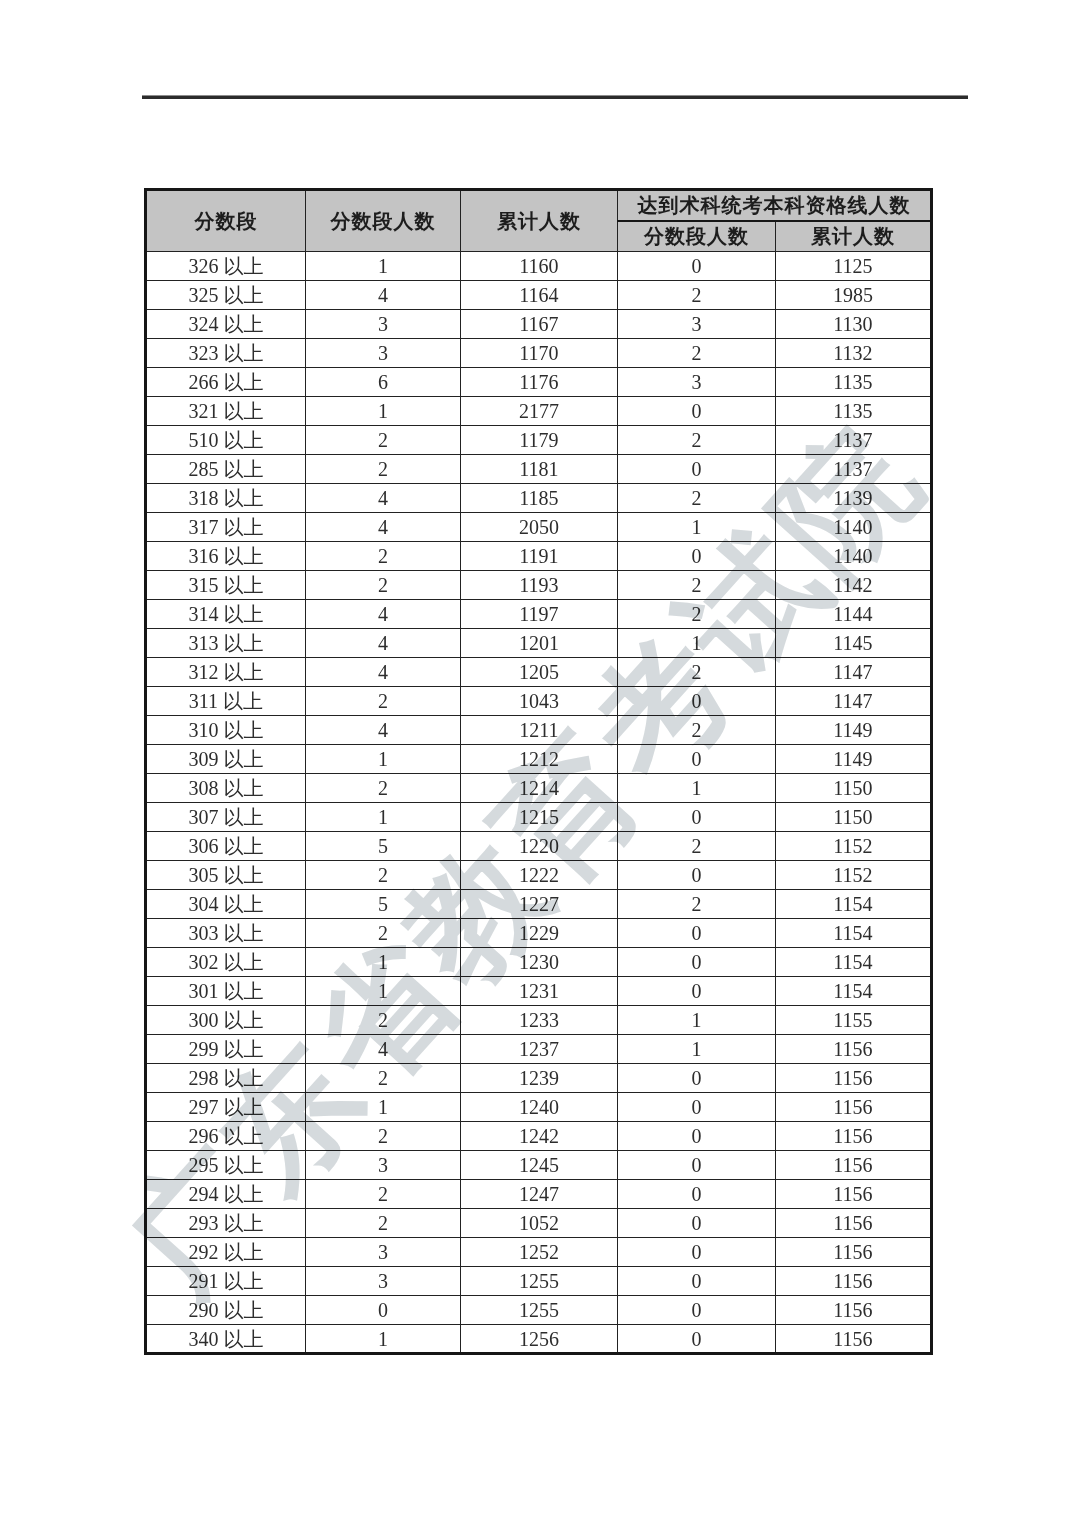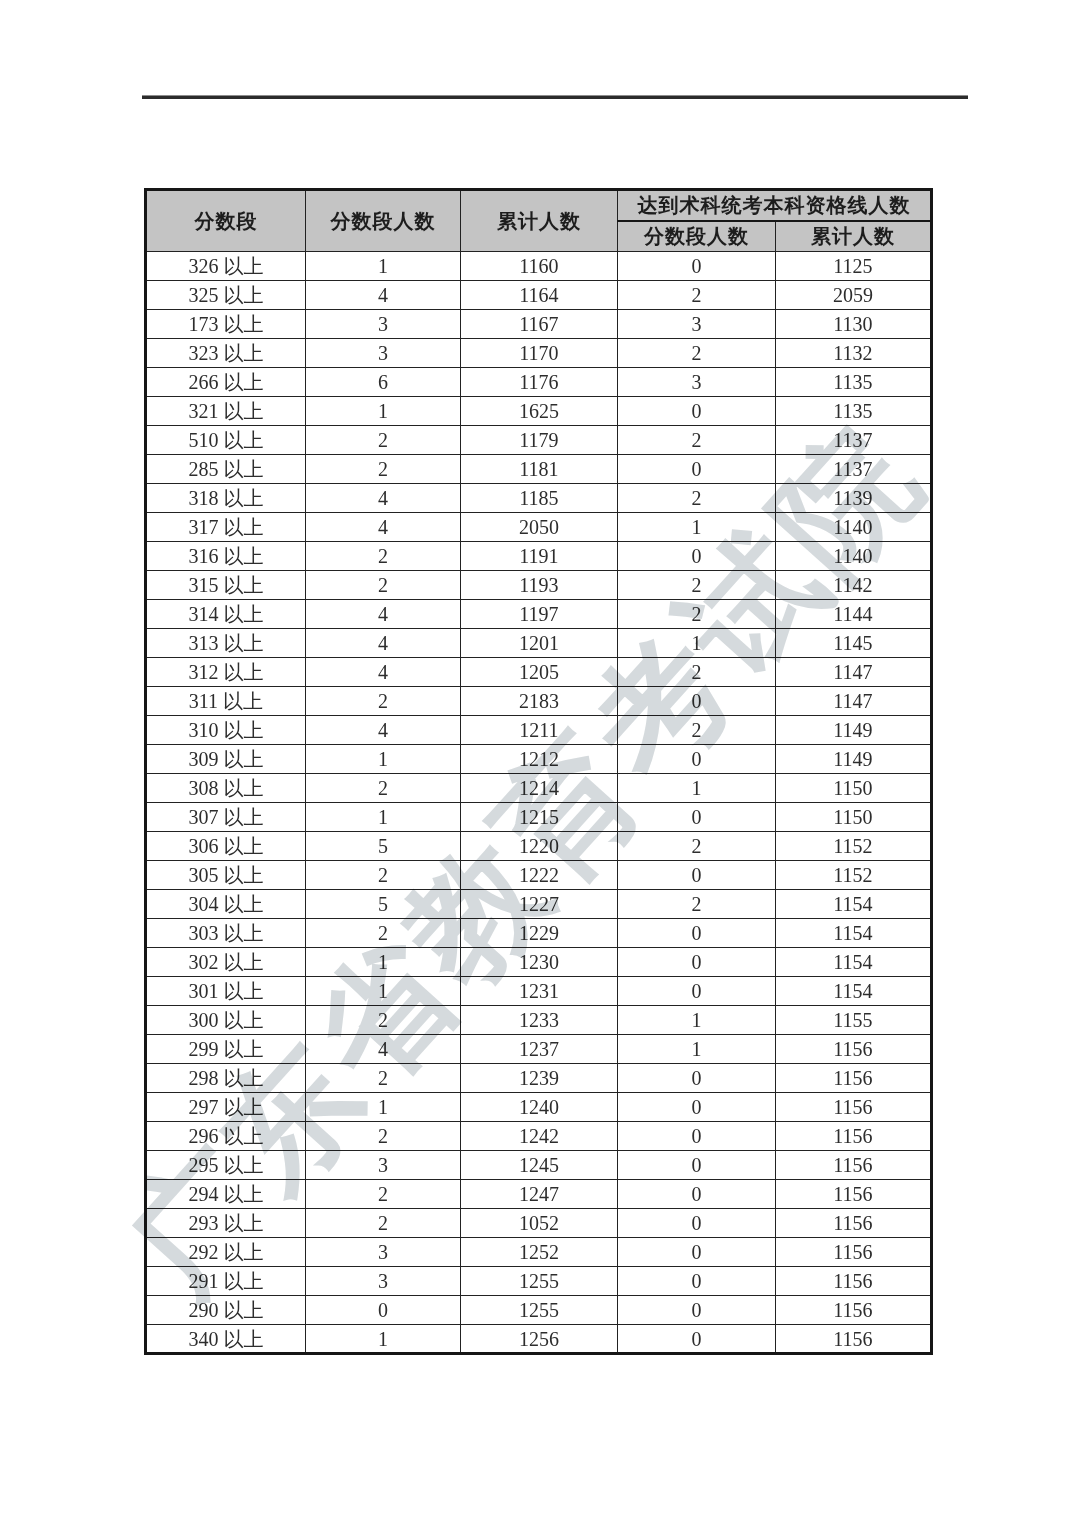--- a/index.html
+++ b/index.html
@@ -113,24 +113,24 @@
           <td>1</td>
           <td>1160</td>
           <td>0</td>
           <td>1125</td>
         </tr>
         <tr>
           <td>325 以上</td>
           <td>4</td>
           <td>1164</td>
           <td>2</td>
-          <td>2059</td>
-        </tr>
-        <tr>
-          <td>173 以上</td>
+          <td>1985</td>
+        </tr>
+        <tr>
+          <td>324 以上</td>
           <td>3</td>
           <td>1167</td>
           <td>3</td>
           <td>1130</td>
         </tr>
         <tr>
           <td>323 以上</td>
           <td>3</td>
           <td>1170</td>
           <td>2</td>
@@ -139,21 +139,21 @@
         <tr>
           <td>266 以上</td>
           <td>6</td>
           <td>1176</td>
           <td>3</td>
           <td>1135</td>
         </tr>
         <tr>
           <td>321 以上</td>
           <td>1</td>
-          <td>1625</td>
+          <td>2177</td>
           <td>0</td>
           <td>1135</td>
         </tr>
         <tr>
           <td>510 以上</td>
           <td>2</td>
           <td>1179</td>
           <td>2</td>
           <td>1137</td>
         </tr>
@@ -209,21 +209,21 @@
         <tr>
           <td>312 以上</td>
           <td>4</td>
           <td>1205</td>
           <td>2</td>
           <td>1147</td>
         </tr>
         <tr>
           <td>311 以上</td>
           <td>2</td>
-          <td>2183</td>
+          <td>1043</td>
           <td>0</td>
           <td>1147</td>
         </tr>
         <tr>
           <td>310 以上</td>
           <td>4</td>
           <td>1211</td>
           <td>2</td>
           <td>1149</td>
         </tr>

